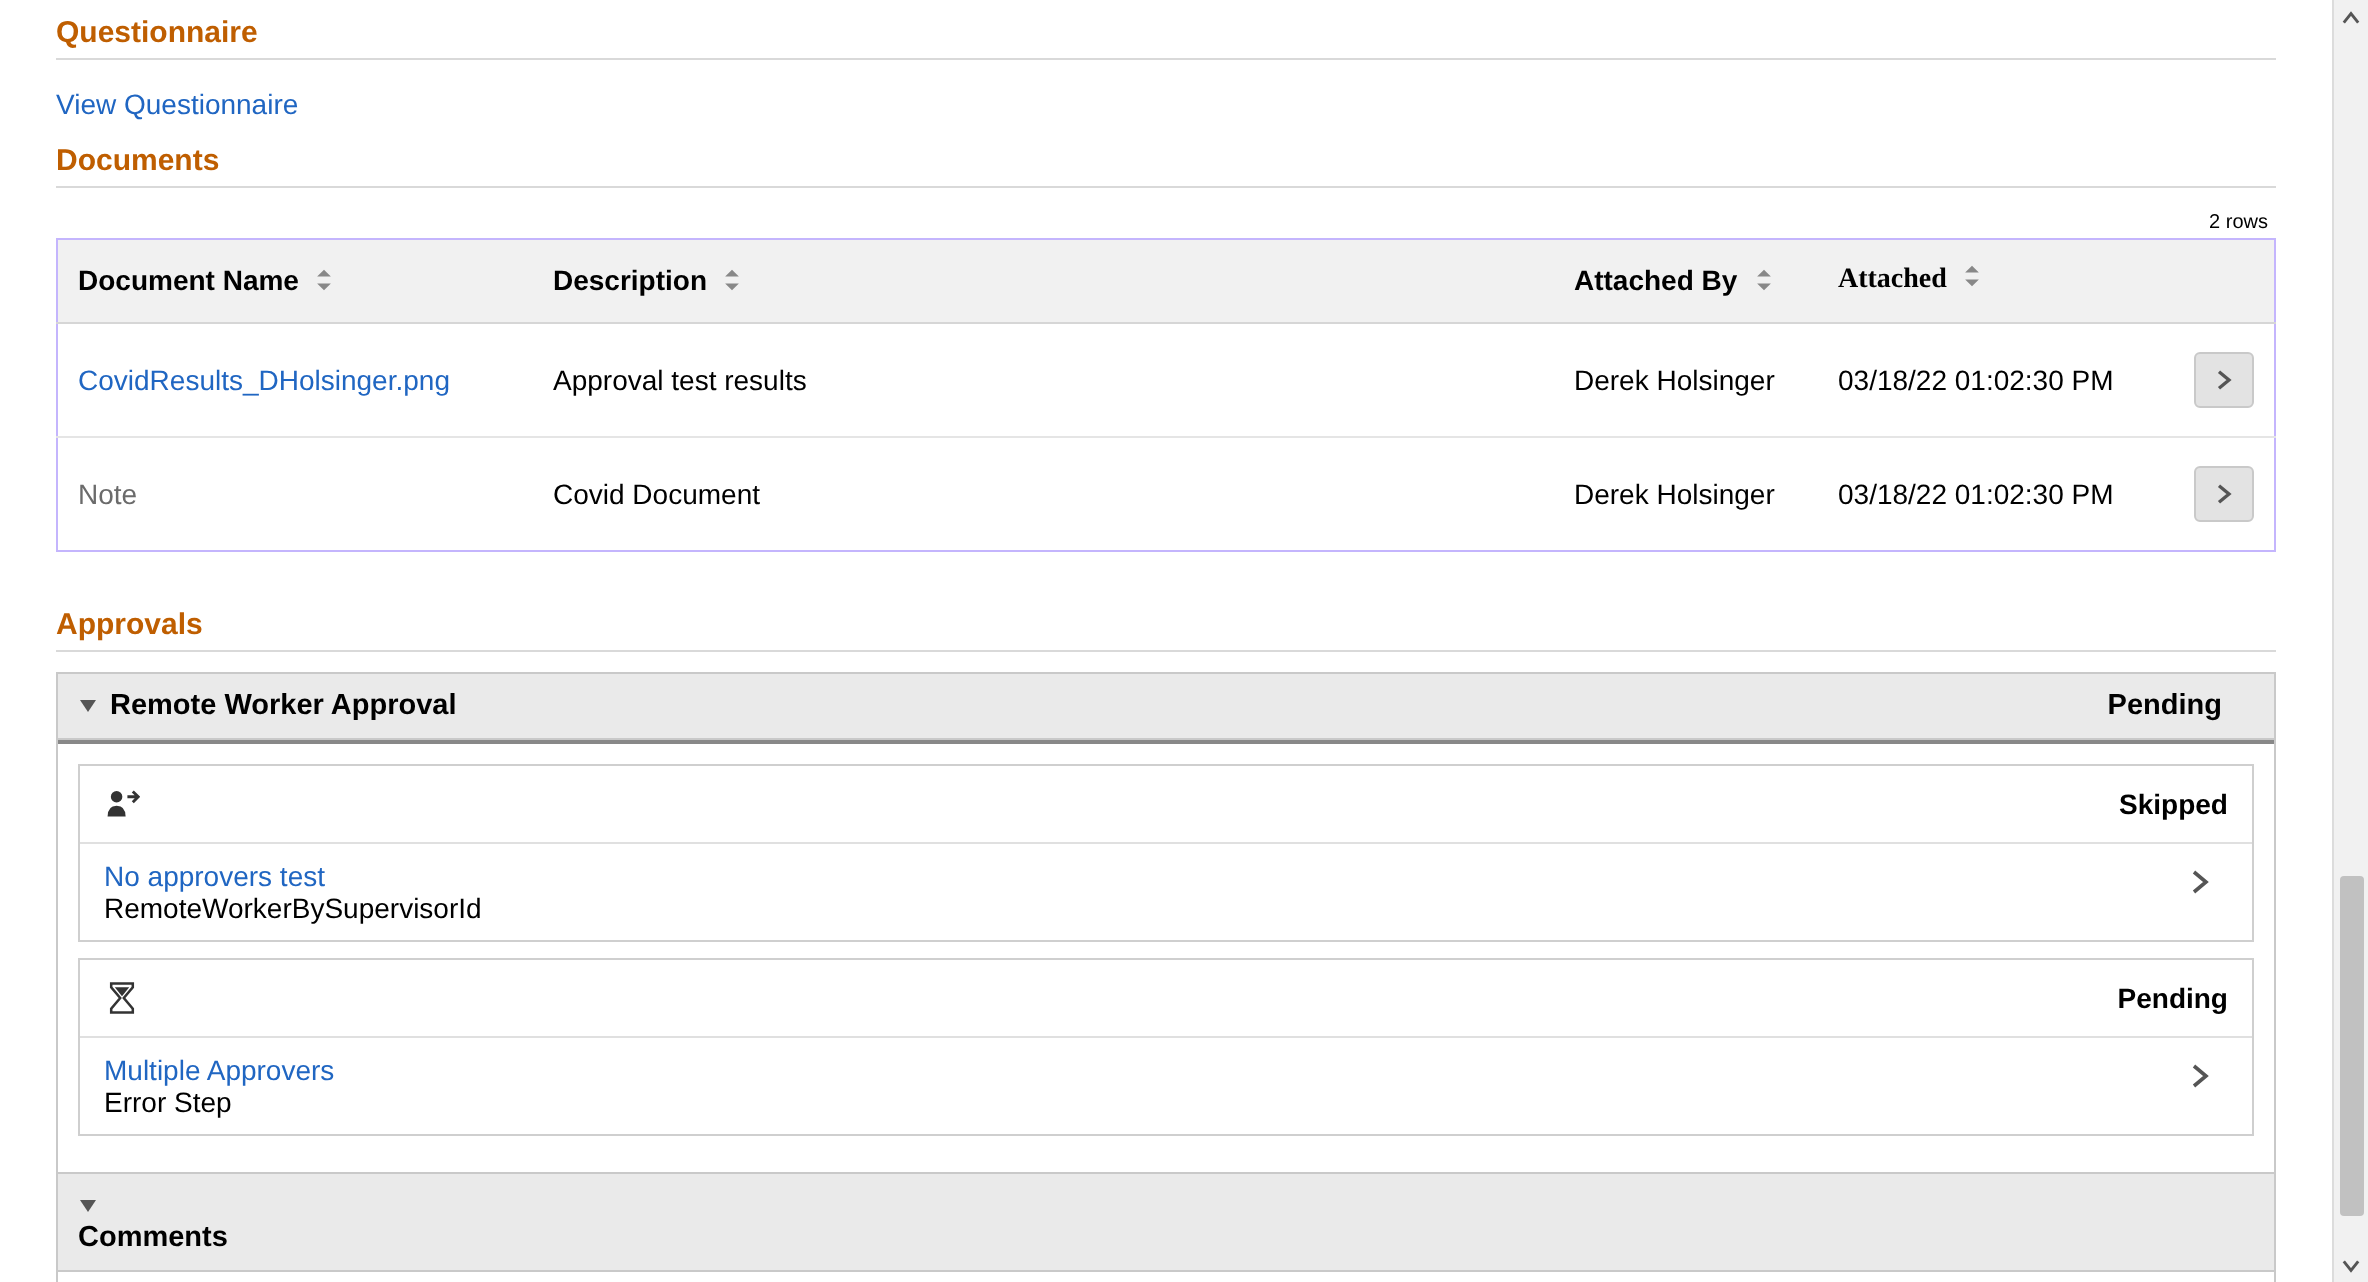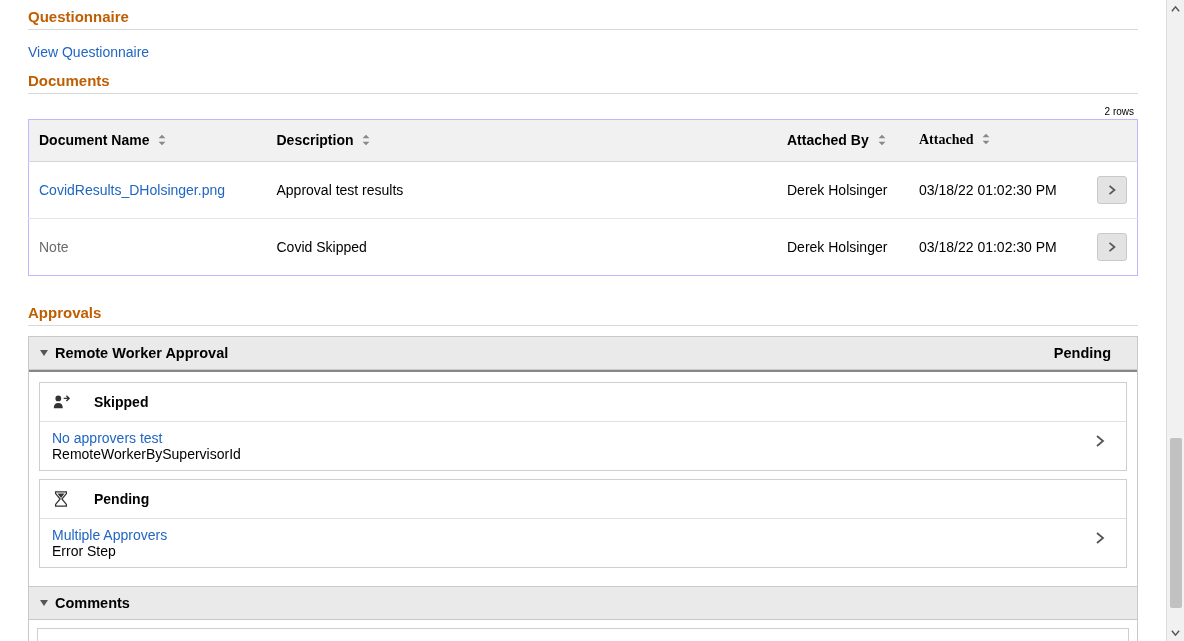--- a/index.html
+++ b/index.html
@@ -27,21 +27,21 @@
 
   .approvals-wrap { margin: 0 28px; }
   .panel { border: 1px solid #c9c9c9; }
   .panel-header { background: #eaeaea; padding: 8px 10px; display: flex; align-items: flex-start; border-bottom: 1px solid #c9c9c9; }
   .panel-header .title { font-weight: bold; font-size: 14.5px; flex: 1; }
   .panel-header .status { font-weight: bold; font-size: 14.5px; padding-right: 16px; }
   .collapse-tri { margin-right: 6px; color: #555; }
   .panel-body { padding: 10px; background: #fff; }
 
   .step-box { border: 1px solid #cfcfcf; margin-bottom: 8px; }
-  .step-head { display: flex; align-items: center; padding: 10px 12px; border-bottom: 1px solid #e0e0e0; gap: 24px; }
+  .step-head { display: flex; align-items: center; padding: 10px 12px; border-bottom: 1px solid #e0e0e0; gap: 24px; justify-content: space-between; }
   .step-head .step-title { font-weight: bold; }
   .step-body { padding: 8px 12px; display: flex; align-items: flex-start; }
   .step-body .text { flex: 1; }
   .step-body .arrow { color: #555; padding: 4px 8px; cursor: pointer; }
   .step-body .line1 { color: #2066c2; cursor: pointer; }
   .step-body .line2 { color: #000; }
   .comment-box { border: 1px solid #cfcfcf; margin: 8px; padding: 10px 12px; }
 
   .scrollbar-right { position: fixed; top: 0; right: 0; width: 18px; height: 641px; background: #f1f1f1; border-left: 1px solid #dcdcdc; }
   .scrollbar-right .arrow-btn { height: 18px; background: #f1f1f1; display: flex; align-items: center; justify-content: center; color: #555; font-size: 10px; cursor: pointer; }
@@ -117,21 +117,21 @@
             <svg viewBox="0 0 12 12" width="10" height="10">
                 <path d="M3 1 L9 6 L3 11" stroke="#555" stroke-width="2" fill="none"></path>
               </svg>
           </span>
         </td>
       </tr>
       <tr>
         <td>
           <span class="muted">Note</span>
         </td>
-        <td>Covid Skipped</td>
+        <td>Covid Document</td>
         <td>Derek Holsinger</td>
         <td>03/18/22 01:02:30 PM</td>
         <td class="col-action">
           <span class="chevron-btn">
             <svg viewBox="0 0 12 12" width="10" height="10">
                 <path d="M3 1 L9 6 L3 11" stroke="#555" stroke-width="2" fill="none"></path>
               </svg>
           </span>
         </td>
       </tr>
@@ -199,21 +199,21 @@
             <div class="arrow">
               <svg viewBox="0 0 12 12" width="12" height="12">
                   <path d="M3 1 L9 6 L3 11" stroke="#555" stroke-width="1.8" fill="none"></path>
                 </svg>
             </div>
           </div>
         </div>
 
       </div>
 
-      <div class="panel-header" style="border-top:1px solid #c9c9c9;">
+      <div class="panel-header" style="border-top:1px solid #c9c9c9;flex-direction:column;">
         <span class="collapse-tri">
           <svg viewBox="0 0 10 10" width="10" height="10">
               <path d="M1 2 L9 2 L5 8 Z" fill="#555"></path>
             </svg>
         </span>
         <span class="title">Comments</span>
       </div>
       <div class="comment-box">
         
         

